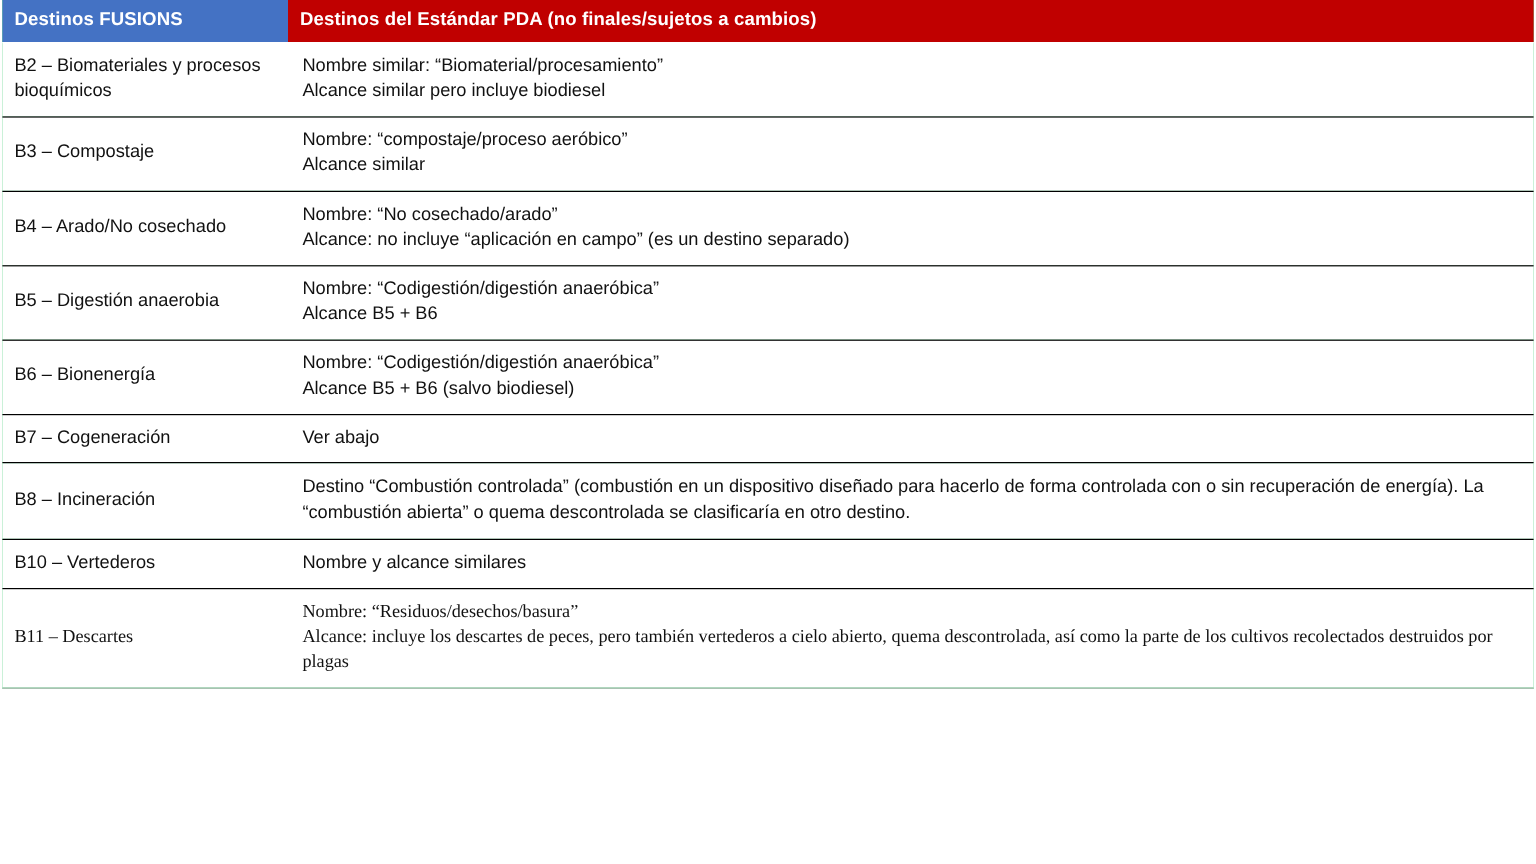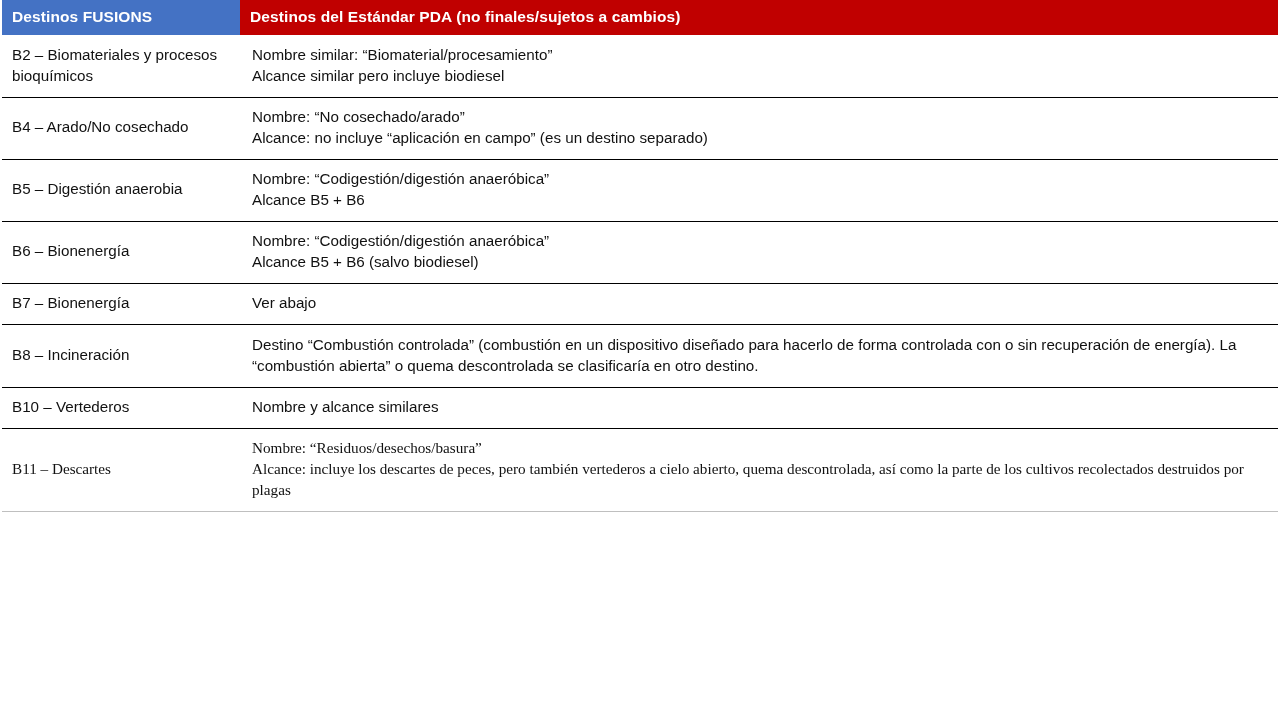--- a/index.html
+++ b/index.html
@@ -105,20 +105,27 @@
     </thead>
     <tbody id="table-body">
         <tr>
           <td class="cell-fusions">B2 – Biomateriales y procesos bioquímicos</td>
           <td class="cell-pda">
             <span class="line">Nombre similar: “Biomaterial/procesamiento”</span>
             <span class="line">Alcance similar pero incluye biodiesel</span>
           </td>
         </tr>
         <tr>
+          <td class="cell-fusions">B3 – Compostaje</td>
+          <td class="cell-pda">
+            <span class="line">Nombre: “compostaje/proceso aeróbico”</span>
+            <span class="line">Alcance similar</span>
+          </td>
+        </tr>
+        <tr>
           <td class="cell-fusions">B4 – Arado/No cosechado</td>
           <td class="cell-pda">
             <span class="line">Nombre: “No cosechado/arado”</span>
             <span class="line">Alcance: no incluye “aplicación en campo” (es un destino separado)</span>
           </td>
         </tr>
         <tr>
           <td class="cell-fusions">B5 – Digestión anaerobia</td>
           <td class="cell-pda">
             <span class="line">Nombre: “Codigestión/digestión anaeróbica”</span>
@@ -126,21 +133,21 @@
           </td>
         </tr>
         <tr>
           <td class="cell-fusions">B6 – Bionenergía</td>
           <td class="cell-pda">
             <span class="line">Nombre: “Codigestión/digestión anaeróbica”</span>
             <span class="line">Alcance B5 + B6 (salvo biodiesel)</span>
           </td>
         </tr>
         <tr>
-          <td class="cell-fusions">B7 – Bionenergía</td>
+          <td class="cell-fusions">B7 – Cogeneración</td>
           <td class="cell-pda">
             <span class="line">Ver abajo</span>
           </td>
         </tr>
         <tr>
           <td class="cell-fusions">B8 – Incineración</td>
           <td class="cell-pda paragraph">
             <span class="line">Destino “Combustión controlada” (combustión en un dispositivo diseñado para hacerlo de forma controlada con o sin recuperación de energía). La “combustión abierta” o quema descontrolada se clasificaría en otro destino.</span>
           </td>
         </tr>

